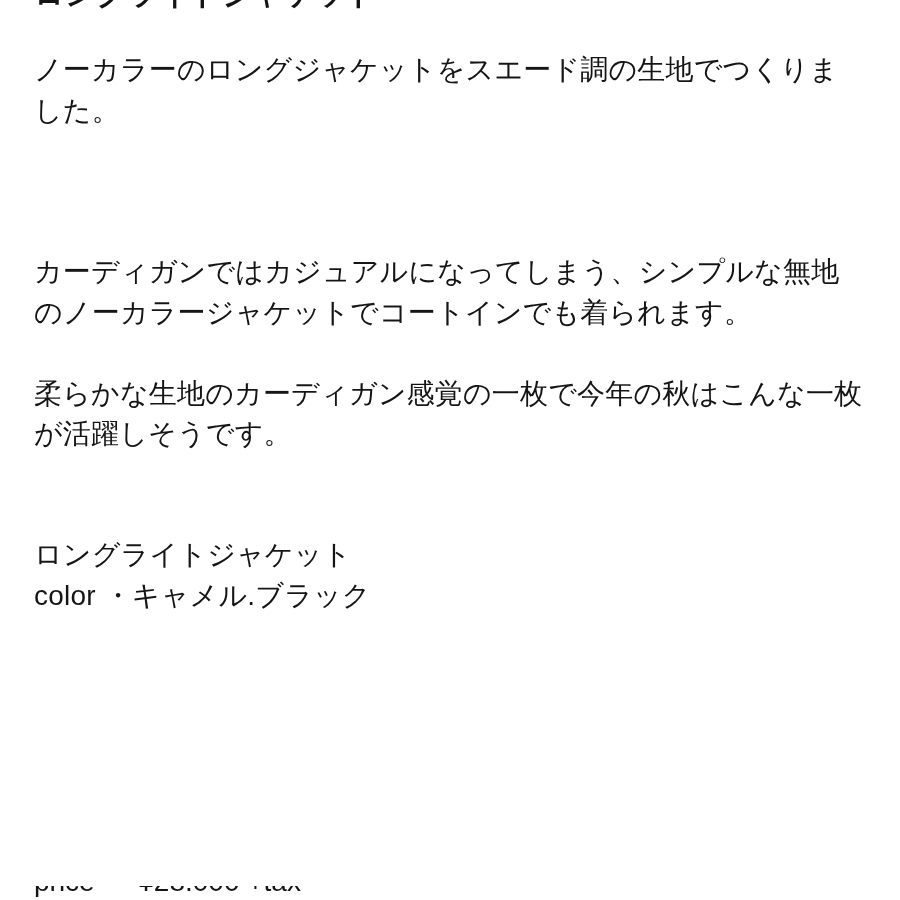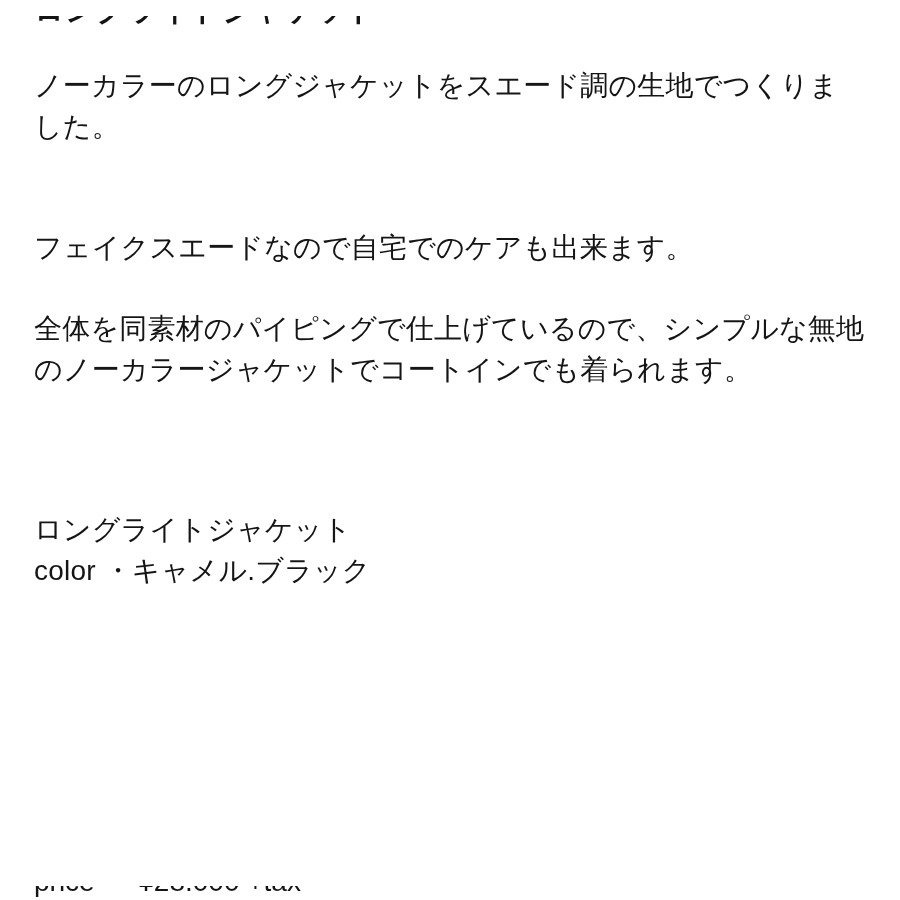--- a/index.html
+++ b/index.html
@@ -14,21 +14,21 @@
     color: #1a1a1a;
     overflow: hidden;
   }
 
   .page {
     position: relative;
     width: 900px;
     height: 900px;
     background: #ffffff;
     box-sizing: border-box;
-    padding: 16px 34px;
+    padding: 0 34px;
     overflow: hidden;
   }
 
   
   .clipped-heading {
     height: 14px;
     overflow: hidden;
     position: relative;
   }
   .clipped-heading .inner {
@@ -95,28 +95,28 @@
 
   <div class="gap-md"></div>
 
   <p class="para">ノーカラーのロングジャケットをスエード調の生地でつくりました。</p>
 
   <div class="gap-lg"></div>
 
 
   <div class="gap-lg"></div>
 
-  <p class="para">フェイクスエードなので自宅でのケアも出来ます。</p>
 
   <div class="gap-lg"></div>
 
-  <p class="para">全体を同素材のパイピングで仕上げているので、シンプルな無地のノーカラージャケットでコートインでも着られます。</p>
+  <p class="para">カーディガンではカジュアルになってしまう、シンプルな無地のノーカラージャケットでコートインでも着られます。</p>
 
   <div class="gap-lg"></div>
 
+  <p class="para">柔らかな生地のカーディガン感覚の一枚で今年の秋はこんな一枚が活躍しそうです。</p>
 
   <div class="gap-lg"></div>
 
 
   <div class="gap-lg"></div>
 
   <div class="spec-block">
     <div class="spec-line">ロングライトジャケット</div>
     <div class="spec-line">color ・キャメル.ブラック</div>
 

